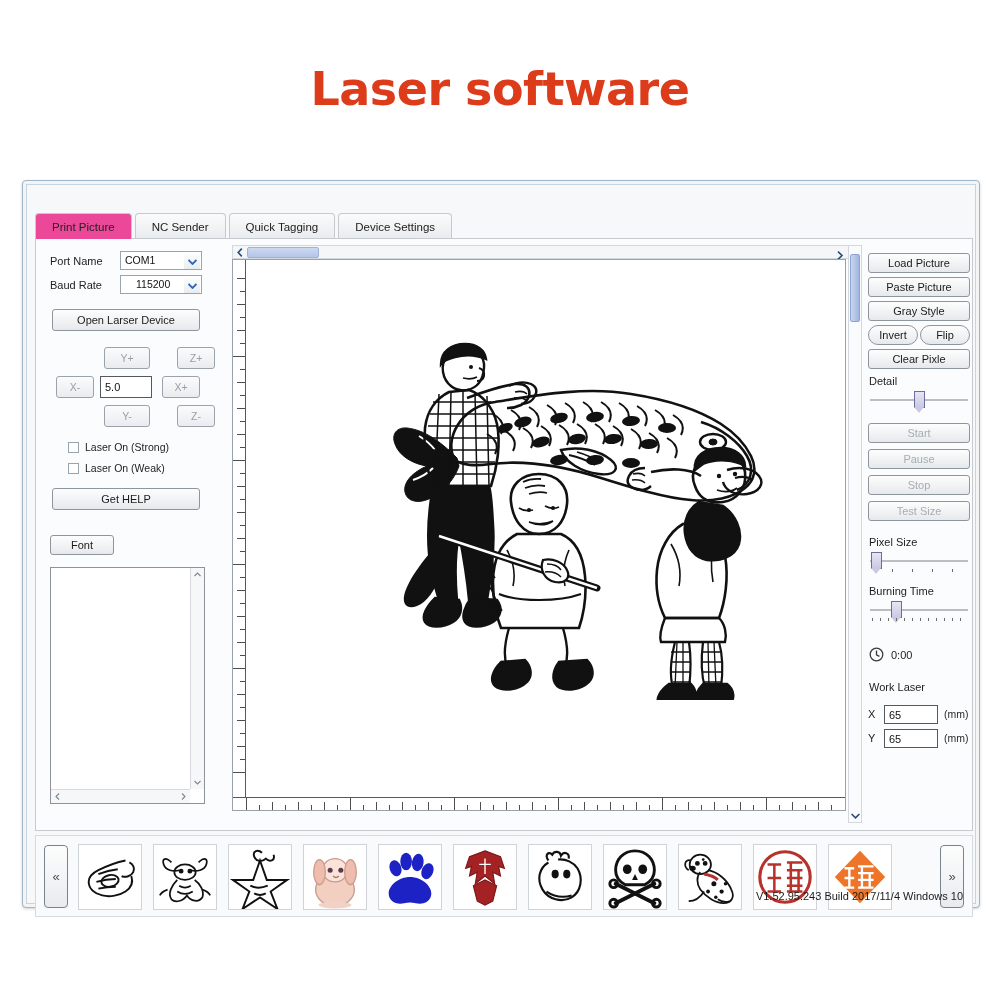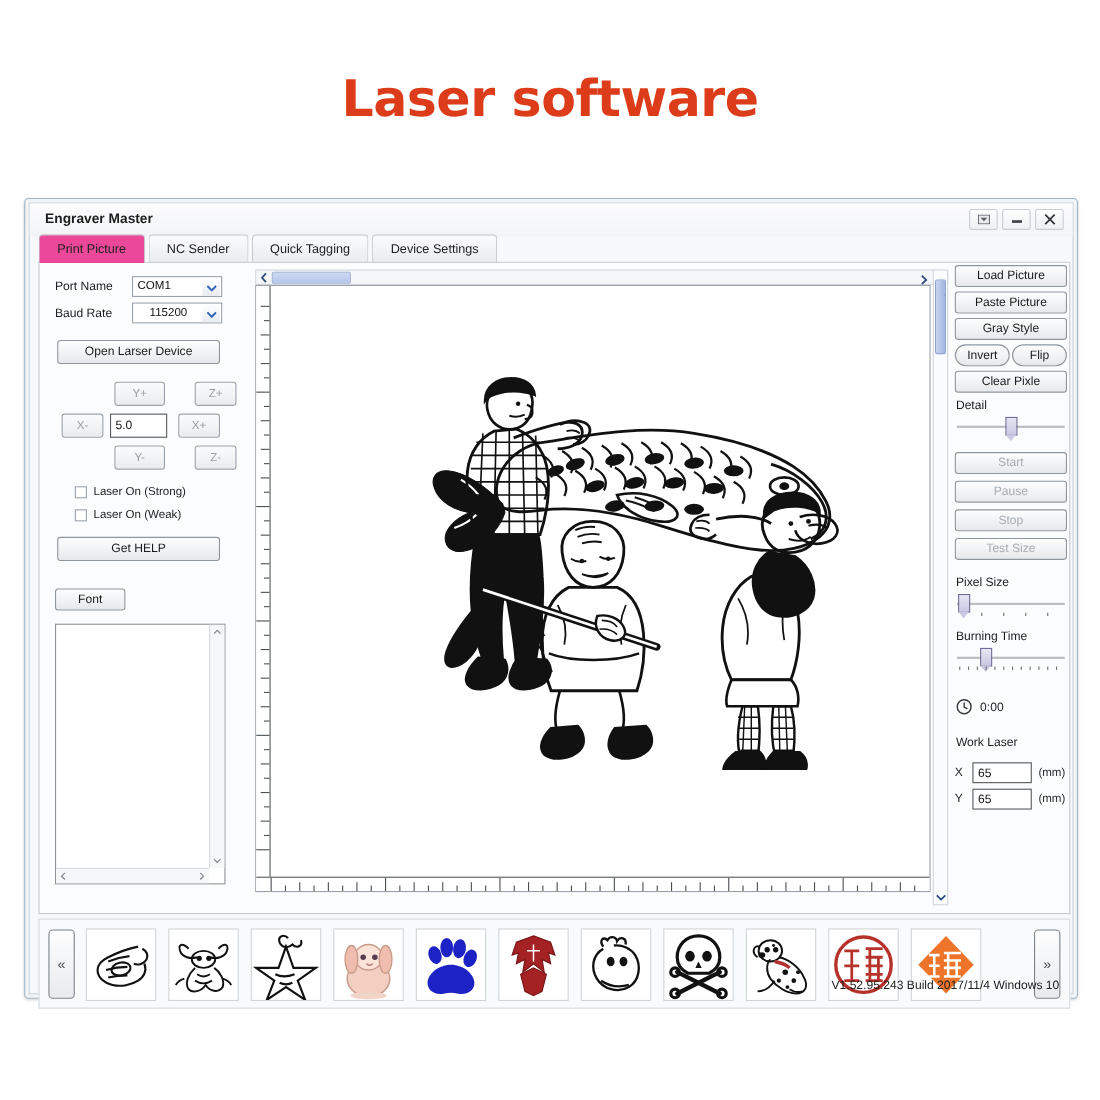--- a/index.html
+++ b/index.html
@@ -249,21 +249,21 @@
     background: #ffffff; border-top: 1px solid #555a5f;
   }
   .tick { position: absolute; background: #4a4f54; }
   #artwork {
     position: absolute; left: 150px; top: 50px;
     width: 400px; height: 390px;
   }
 
   
   #right-col {
-    position: absolute; left: 832px; top: 2px;
+    position: absolute; left: 832px; top: 14px;
     width: 102px; height: 578px;
   }
   .rbtn {
     position: absolute; left: 0;
     width: 102px; height: 20px;
     border: 1px solid #8e969d; border-radius: 3px;
     background: linear-gradient(#fdfdfd, #e6e9ec);
     font-size: 11px; color: #1b1b1b;
     display: flex; align-items: center; justify-content: center;
     cursor: pointer;
@@ -357,42 +357,20 @@
   }
 </style>
 </head>
 <body>
 
 <div id="page-title">Laser software</div>
 
 <div id="app-window">
   <div id="window-inner">
 
-    <div id="title-bar">
-      <div id="window-title">Engraver Master</div>
-
-      <div class="win-btn" id="btn-restore">
-        <svg width="11" height="9" viewBox="0 0 11 9">
-          <rect x="0.5" y="0.5" width="10" height="8" fill="#e8ecef" stroke="#6b7176"></rect>
-          <path d="M2.5 3 L5.5 6.2 L8.5 3 Z" fill="#55595d"></path>
-        </svg>
-      </div>
-
-      <div class="win-btn" id="btn-minimize">
-        <svg width="11" height="9" viewBox="0 0 11 9">
-          <rect x="1" y="5.2" width="9" height="2.4" fill="#3c4146"></rect>
-        </svg>
-      </div>
-
-      <div class="win-btn" id="btn-close">
-        <svg width="11" height="11" viewBox="0 0 11 11">
-          <path d="M1.2 1.2 L9.8 9.8 M9.8 1.2 L1.2 9.8" stroke="#2f3438" stroke-width="1.6" fill="none"></path>
-        </svg>
-      </div>
-    </div>
 
     <div id="tab-strip">
       <div class="tab active">Print Picture</div>
       <div class="tab">NC Sender</div>
       <div class="tab">Quick Tagging</div>
       <div class="tab">Device Settings</div>
     </div>
     <div id="tab-underline"></div>
 
     <div id="body-panel">

